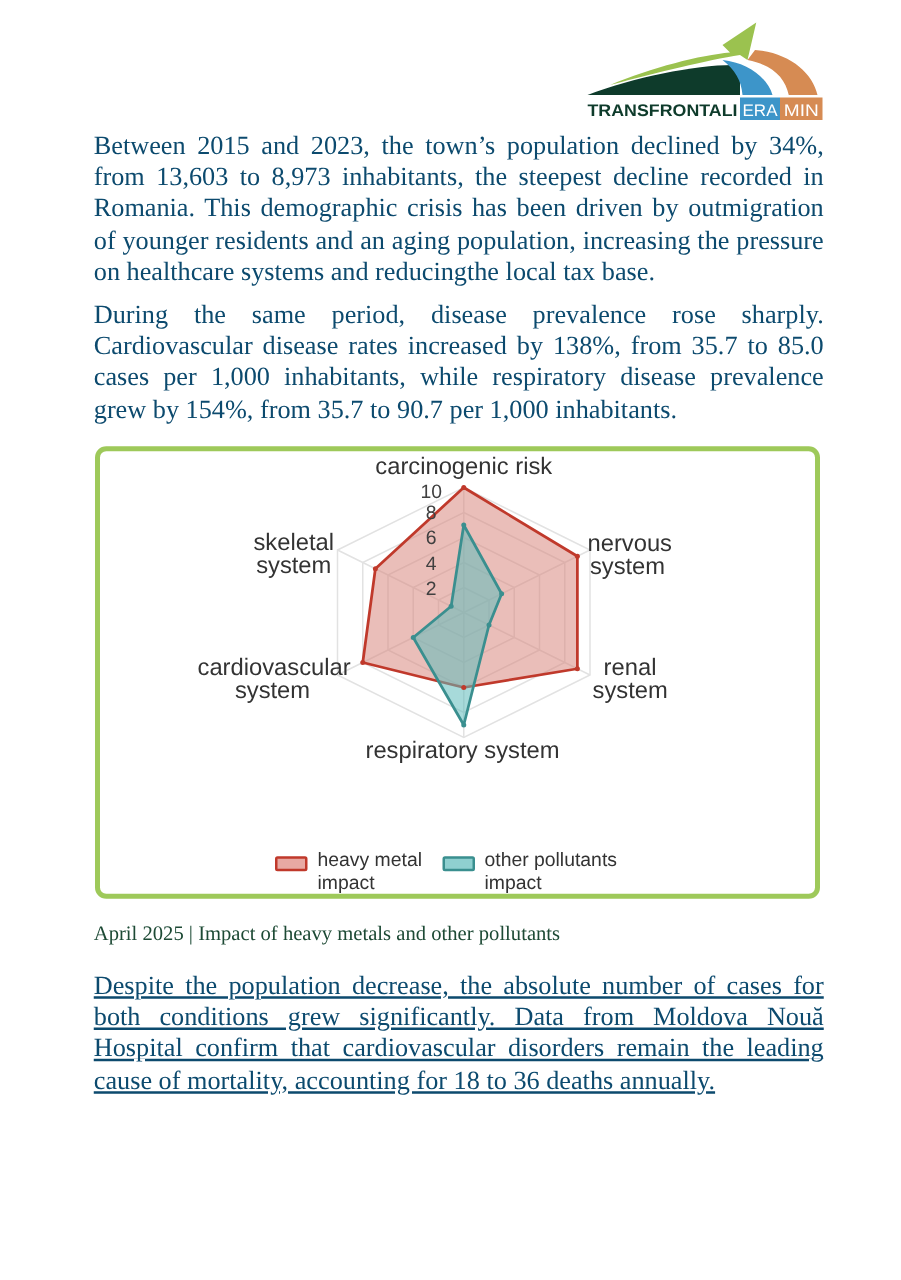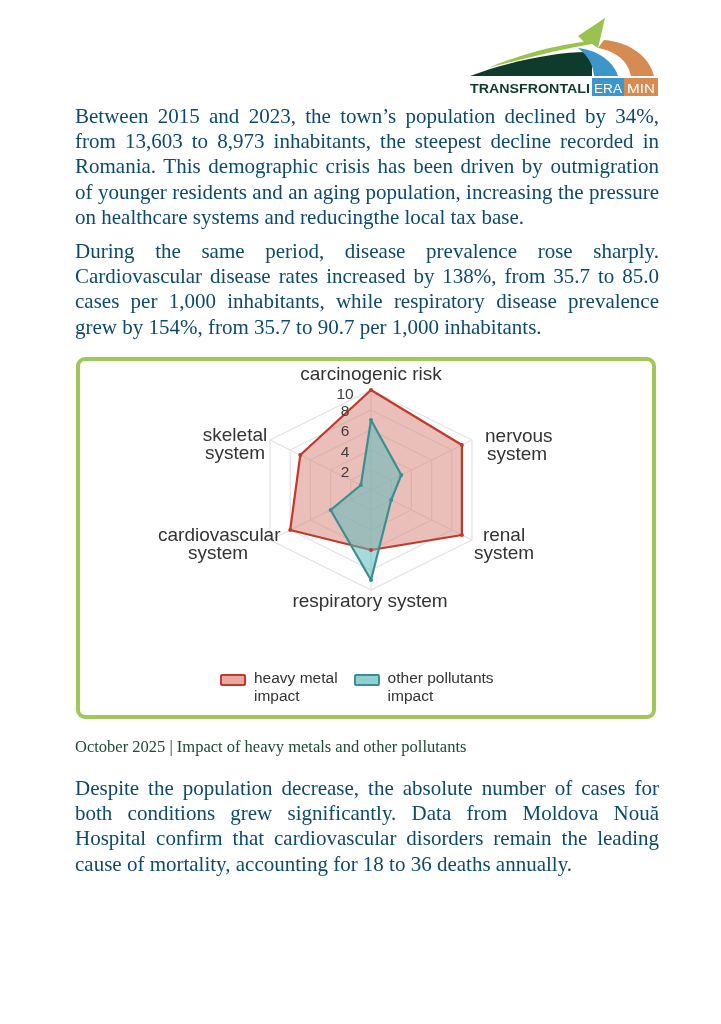--- a/index.html
+++ b/index.html
@@ -9,36 +9,36 @@
   }
   .logo { position: absolute; left: 466px; top: 14px; width: 196px; height: 84px; }
   .para {
     position: absolute; left: 75px; width: 584px;
     font-family: "Liberation Serif", "DejaVu Serif", serif;
     font-size: 21px; line-height: 25.2px; text-align: justify; color: #0c4a6e;
     margin: 0;
   }
   #p1 { top: 104px; }
   #p2 { top: 239px; }
-  #p3 { top: 776px; }
+  #p3 { top: 776px; text-decoration: underline; }
   .chart-box {
     position: absolute; left: 76px; top: 357px; width: 572px; height: 354px;
     border: 4px solid #9ec95a; border-radius: 9px; background: #ffffff;
   }
   .chart-svg { position: absolute; left: 0; top: 0; }
   .axis-label {
     position: absolute; font-family: "Liberation Sans", "DejaVu Sans", sans-serif;
     font-size: 19px; line-height: 18px; color: #333333; text-align: center; white-space: pre-line;
   }
   .tick-label {
     position: absolute; font-family: "Liberation Sans", "DejaVu Sans", sans-serif;
     font-size: 15.5px; line-height: 16px; color: #404040; text-align: center; width: 20px;
   }
   .legend { position: absolute; top: 669px; left: 220px; display: flex; gap: 16px; }
-  .legend-item { display: flex; align-items: flex-start; gap: 8px; }
+  .legend-item { display: flex; align-items: flex-start; gap: 8px; margin-top: 11px; }
   .legend-swatch { width: 22px; height: 8px; border: 2px solid; border-radius: 2px; margin-top: 5px; }
   .legend-text {
     font-family: "Liberation Sans", "DejaVu Sans", sans-serif; font-size: 15.5px; line-height: 18px;
     color: #333333; white-space: pre-line;
   }
   .caption {
     position: absolute; left: 75px; top: 737px;
     font-family: "Liberation Serif", "DejaVu Serif", serif; font-size: 16.5px; color: #1d4a35;
   }
 </style>
@@ -93,21 +93,21 @@
       <circle cx="371" cy="420" r="2" fill="#3a8f8f"></circle>
       <circle cx="401.3" cy="475" r="2" fill="#3a8f8f"></circle>
       <circle cx="391.2" cy="500" r="2" fill="#3a8f8f"></circle>
       <circle cx="371" cy="580" r="2" fill="#3a8f8f"></circle>
       <circle cx="330.6" cy="510" r="2" fill="#3a8f8f"></circle>
       <circle cx="360.9" cy="485" r="2" fill="#3a8f8f"></circle>
     </g>
 </svg>
 
 <div class="axis-label" style="left:300px; top:365px; width:142px;">carcinogenic risk</div>
-<div class="axis-label" style="left:470px; top:427px; width:64px; text-align:center;margin-left:15px;">nervous
+<div class="axis-label" style="left:470px; top:427px; width:64px; text-align:center;">nervous
 system</div>
 <div class="axis-label" style="left:474px; top:526px; width:60px; text-align:center;">renal
 system</div>
 <div class="axis-label" style="left:280px; top:592px; width:180px;">respiratory system</div>
 <div class="axis-label" style="left:158px; top:526px; width:120px;">cardiovascular
 system</div>
 <div class="axis-label" style="left:200px; top:426px; width:70px;">skeletal
 system</div>
 
 <div class="tick-label" style="left:335px; top:386px;">10</div>
@@ -122,15 +122,15 @@
     <span class="legend-text">heavy metal
 impact</span>
   </div>
   <div class="legend-item">
     <span class="legend-swatch" style="border-color:#3a8f8f; background:#8fd0d0;"></span>
     <span class="legend-text">other pollutants
 impact</span>
   </div>
 </div>
 
-<div class="caption">October 2025 | Impact of heavy metals and other pollutants</div>
+<div class="caption">April 2025 | Impact of heavy metals and other pollutants</div>
 
 <p id="p3" class="para">Despite the population decrease, the absolute number of cases for both conditions grew significantly. Data from Moldova Nouă Hospital confirm that cardiovascular disorders remain the leading cause of mortality, accounting for 18 to 36 deaths annually.</p>
 
 </body></html>

